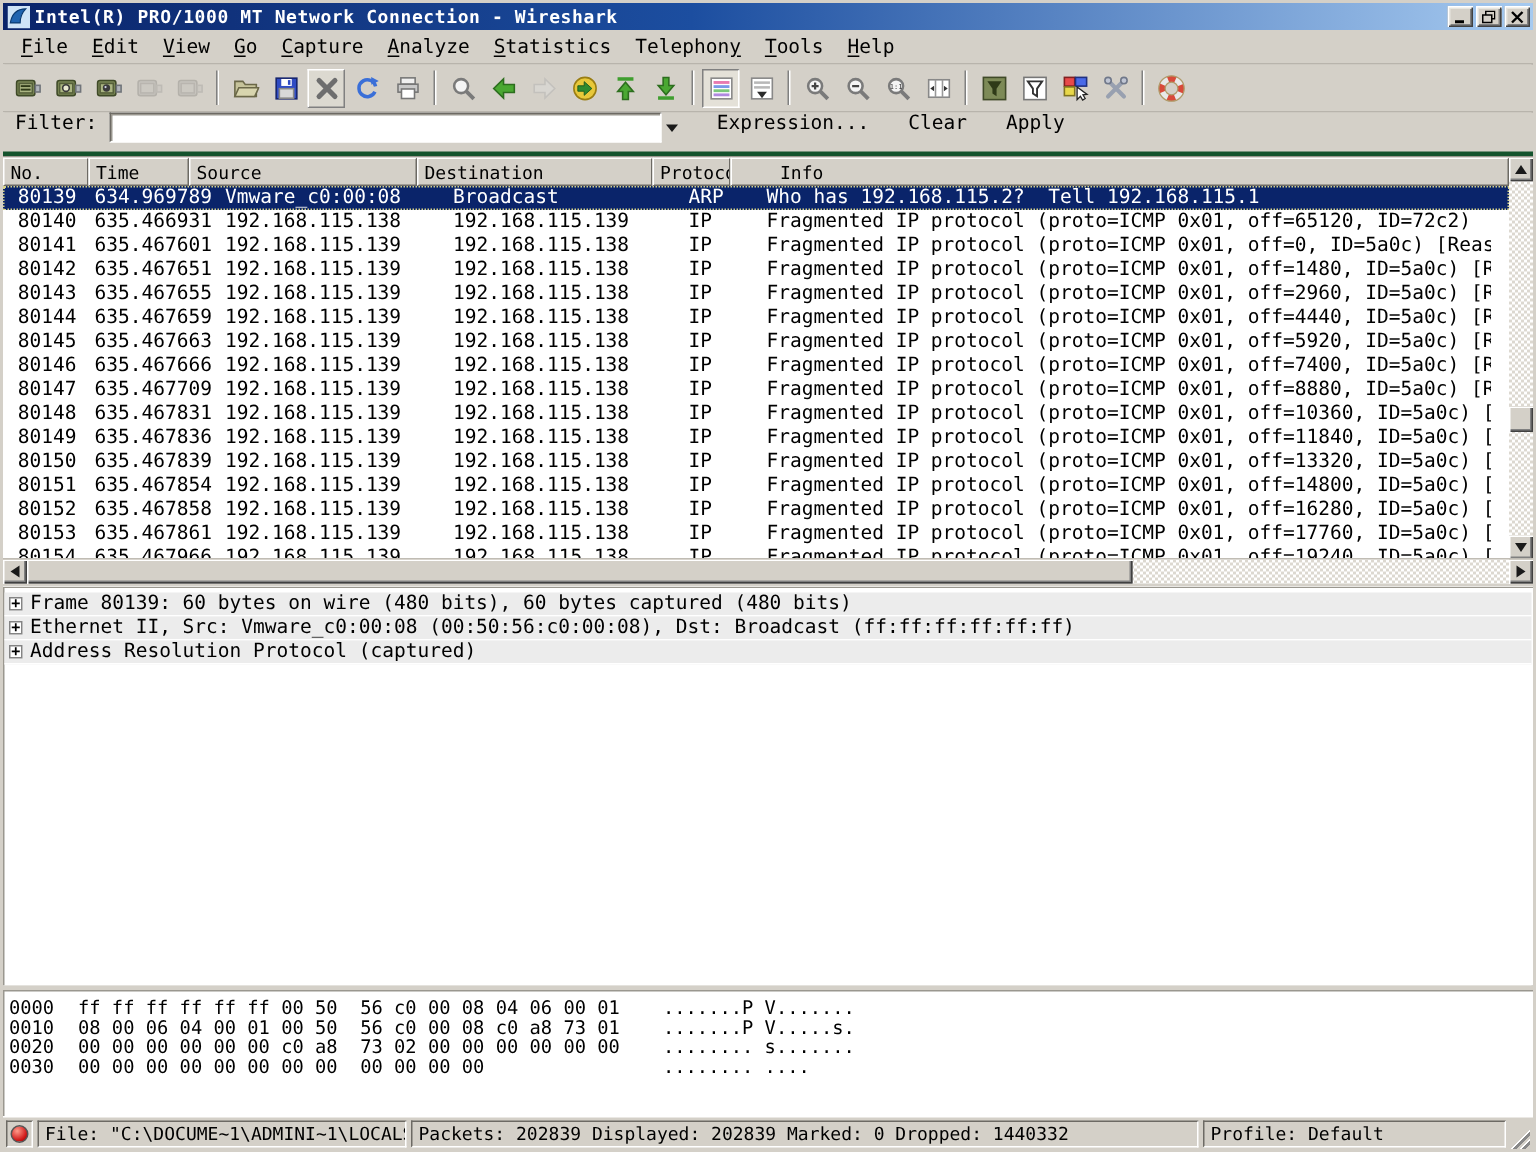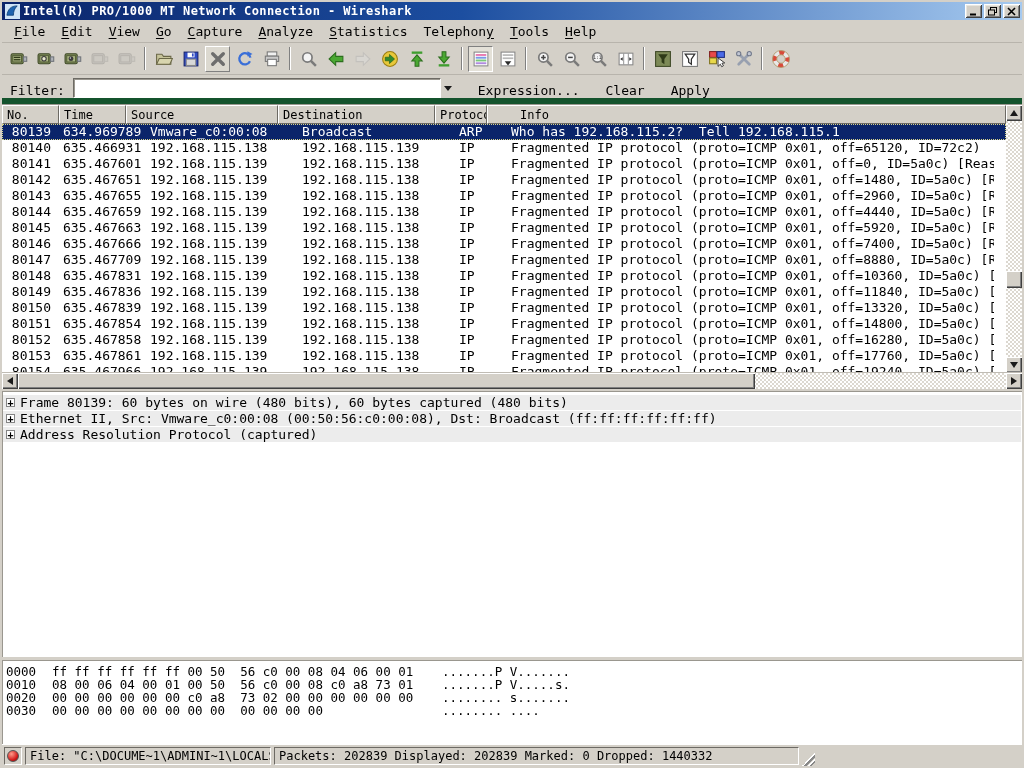--- a/index.html
+++ b/index.html
@@ -29,22 +29,22 @@
   .toolbar{height:32px;flex:0 0 32px;display:flex;align-items:center;padding-left:3px;background:var(--chrome);
     border-bottom:1px solid #b8b4ac;}
   .tbtn{width:25px;height:26px;display:inline-flex;align-items:center;justify-content:center;background:transparent;
     border:1px solid transparent;margin:0 1px;}
   .tbtn svg{width:18px;height:18px;}
   .tbtn.dis svg{filter:grayscale(1) opacity(.45);}
   .tbtn.pressed{background:#e4e1d8;border-color:#808080 #fff #fff #808080;}
   .tbtn.framed{background:#dcd9d0;border-color:#fff #808080 #808080 #fff;}
   .tsep{width:2px;height:23px;margin:0 4px;border-left:1px solid #808080;border-right:1px solid #fff;}
   
-  .filterbar{height:29px;flex:0 0 29px;display:flex;align-items:flex-end;background:var(--chrome);
-    border-bottom:6px solid #14532d;padding-left:8px;}
+  .filterbar{height:29px;flex:0 0 29px;display:flex;align-items:flex-start;background:var(--chrome);
+    border-bottom:3px solid #14532d;padding-left:8px;}
   .flabel{font-size:13px;margin-right:8px;}
   .finput{width:368px;height:20px;border:1px solid;border-color:#6d6a64 #fff #fff #6d6a64;
     box-shadow:inset 1px 1px 0 #9a978f;background:#fff;font:13px "DejaVu Sans Mono",monospace;padding:0 3px;outline:none;}
   .fdrop{width:15px;height:20px;display:inline-flex;align-items:center;justify-content:center;}
   .fbtn{margin-left:22px;font-size:13px;cursor:default;white-space:nowrap;}
   .fbtn.clear{margin-left:26px;} .fbtn.apply{margin-left:26px;}
   
   .plist-wrap{height:285px;flex:0 0 285px;position:relative;background:#fff;
     border-top:1px solid #9a978f;}
   .phead{position:absolute;left:0;top:0;right:16px;height:19px;display:flex;overflow:hidden;}
@@ -484,16 +484,17 @@
       <div class="hexline"><span class="hx-off">0020</span><span class="hx-bytes">00 00 00 00 00 00 c0 a8  73 02 00 00 00 00 00 00</span><span class="hx-ascii">........ s.......</span></div>
       <div class="hexline"><span class="hx-off">0030</span><span class="hx-bytes">00 00 00 00 00 00 00 00  00 00 00 00</span><span class="hx-ascii">........ ....</span></div>
     </div>
 
   <div class="statusbar">
     <span class="sb-led">
         <span class="led"></span>
       </span>
     <span class="sb-panel sb-file">File: "C:\DOCUME~1\ADMINI~1\LOCALS~1\T···</span>
     <span class="sb-panel sb-packets">Packets: 202839 Displayed: 202839 Marked: 0 Dropped: 1440332</span>
+    <span class="sb-panel sb-profile">Profile: Default</span>
     <span class="grip"></span>
   </div>
 
 </div>
 
 </body></html>

